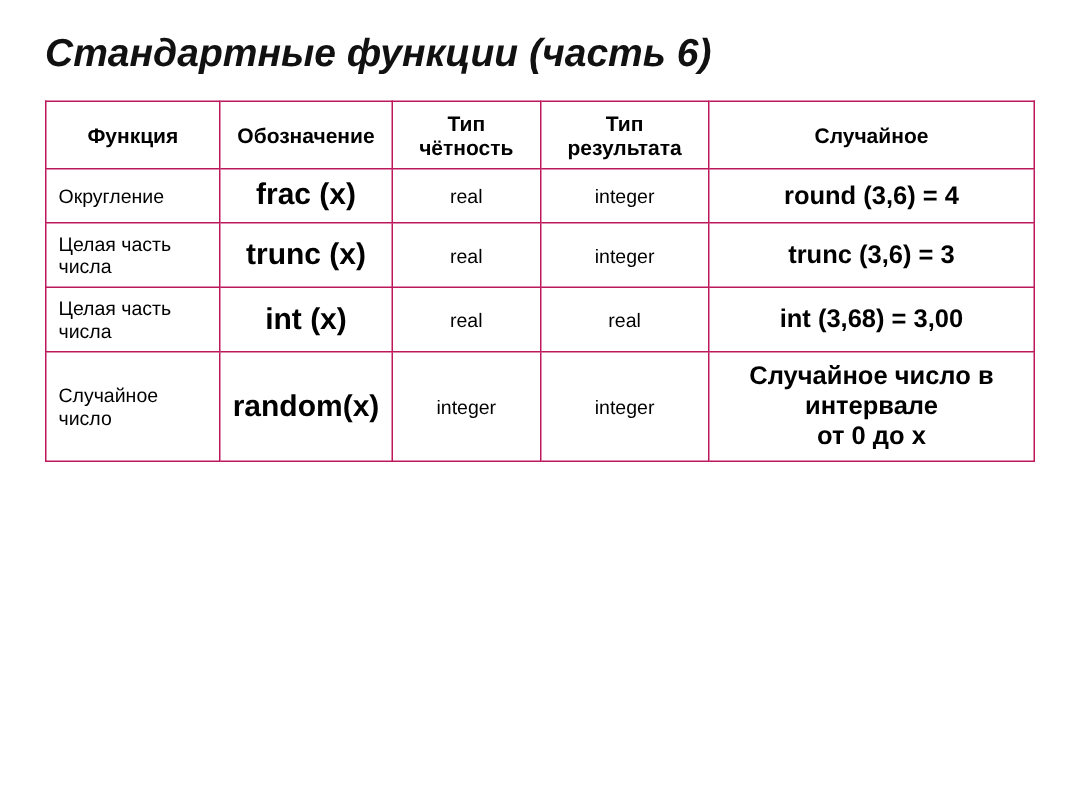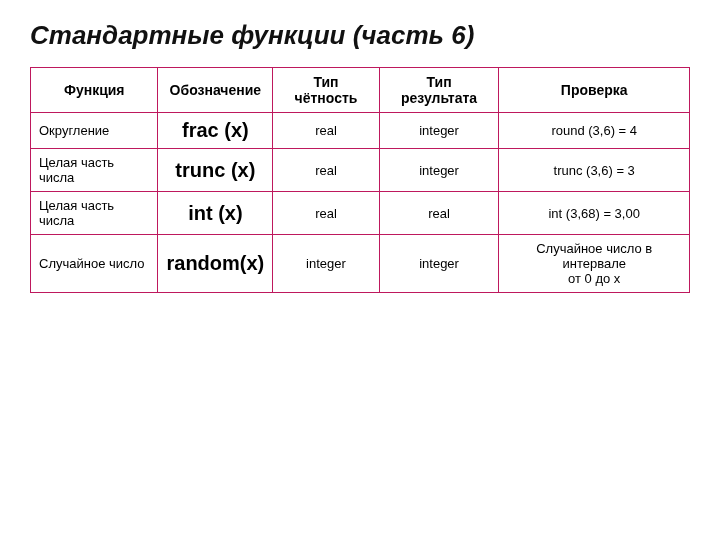--- a/index.html
+++ b/index.html
@@ -36,40 +36,41 @@
     td.func-name {
       font-size: 13px;
       font-weight: normal;
       text-align: left;
     }
     td.func-notation {
       font-size: 20px;
       font-weight: bold;
     }
     td.action {
-      font-size: 13px;
+      font-size: 17px;
       text-align: center;
+      font-weight: bold;
     }
     td.type-cell {
       font-size: 13px;
     }
   </style>
 </head>
 <body>
 
 <h1>Стандартные функции (часть 6)</h1>
 
 <table>
   <thead>
     <tr>
       <th>Функция</th>
       <th>Обозначение</th>
       <th>Тип чётность</th>
       <th>Тип результата</th>
-      <th>Проверка</th>
+      <th>Случайное</th>
     </tr>
   </thead>
   <tbody id="table-body">
   <tr>
         <td class="func-name">Округление</td>
         <td class="func-notation">frac (x)</td>
         <td class="type-cell">real</td>
         <td class="type-cell">integer</td>
         <td class="action">round (3,6) = 4</td>
       </tr>

